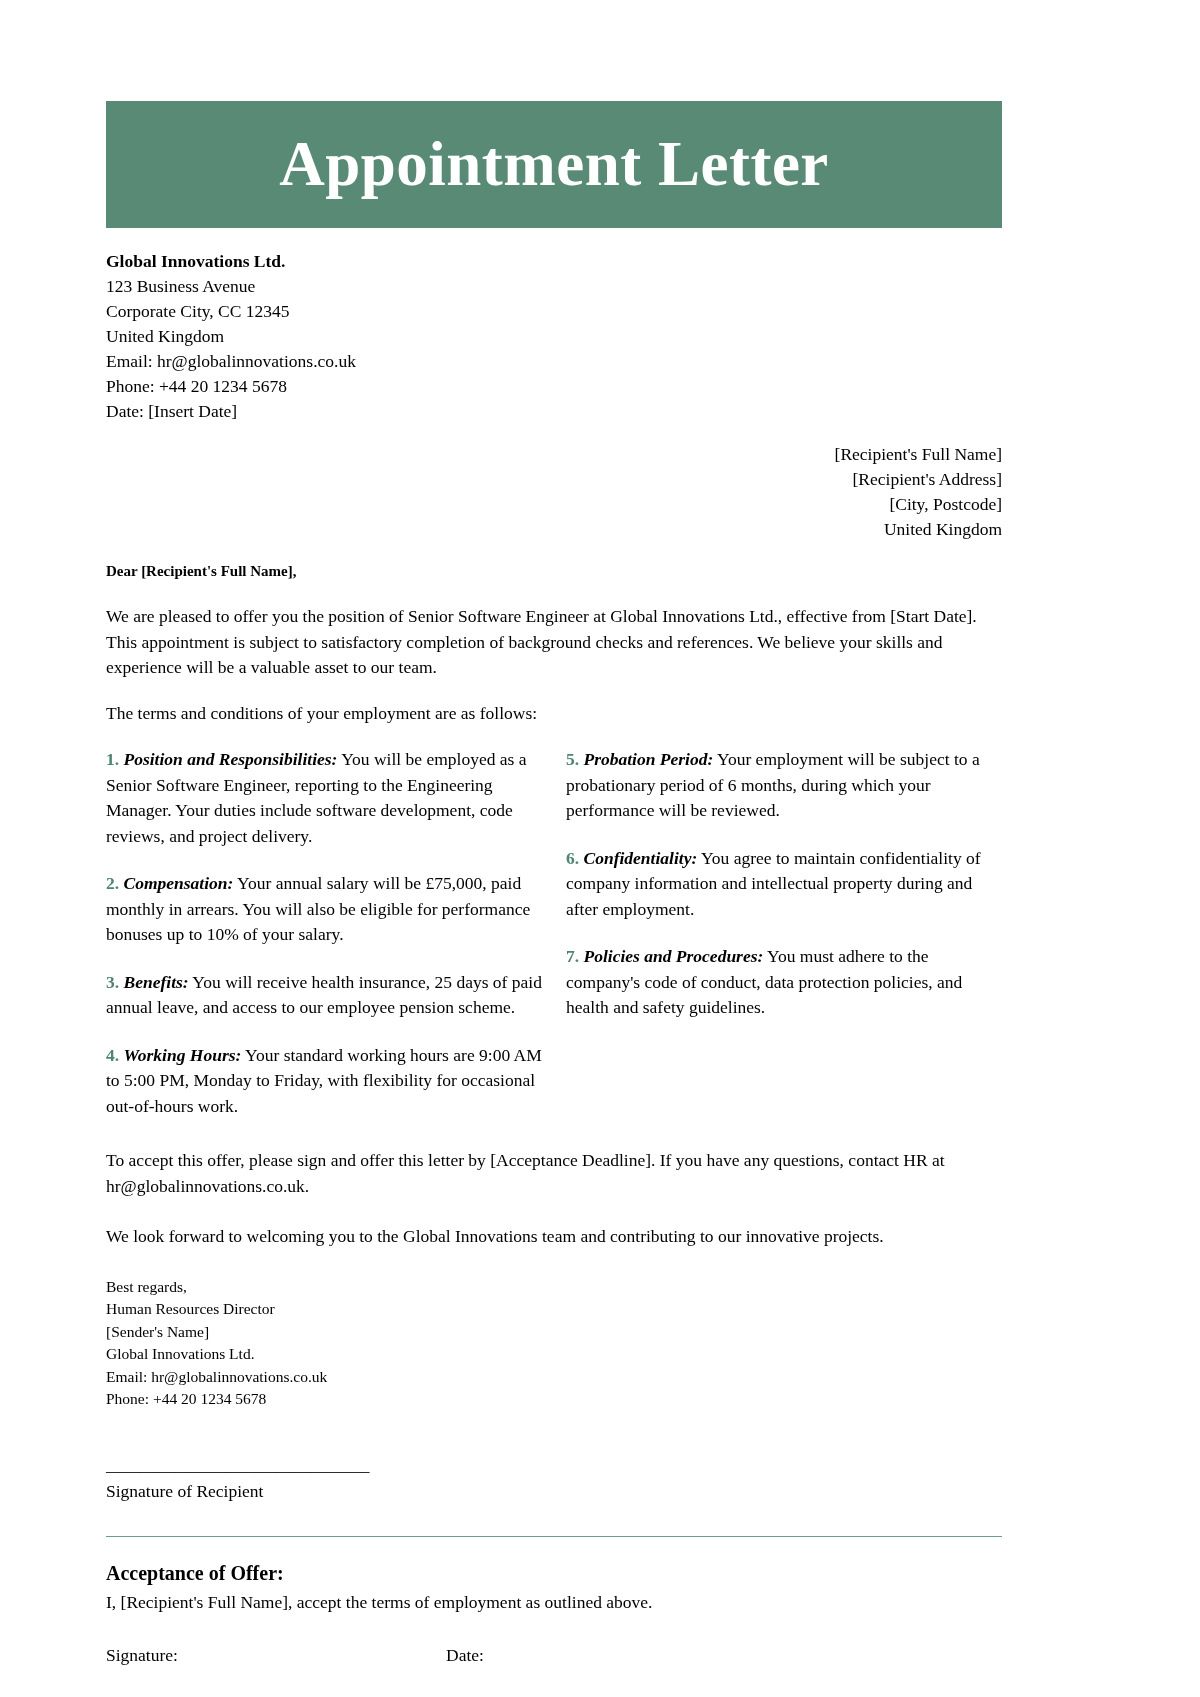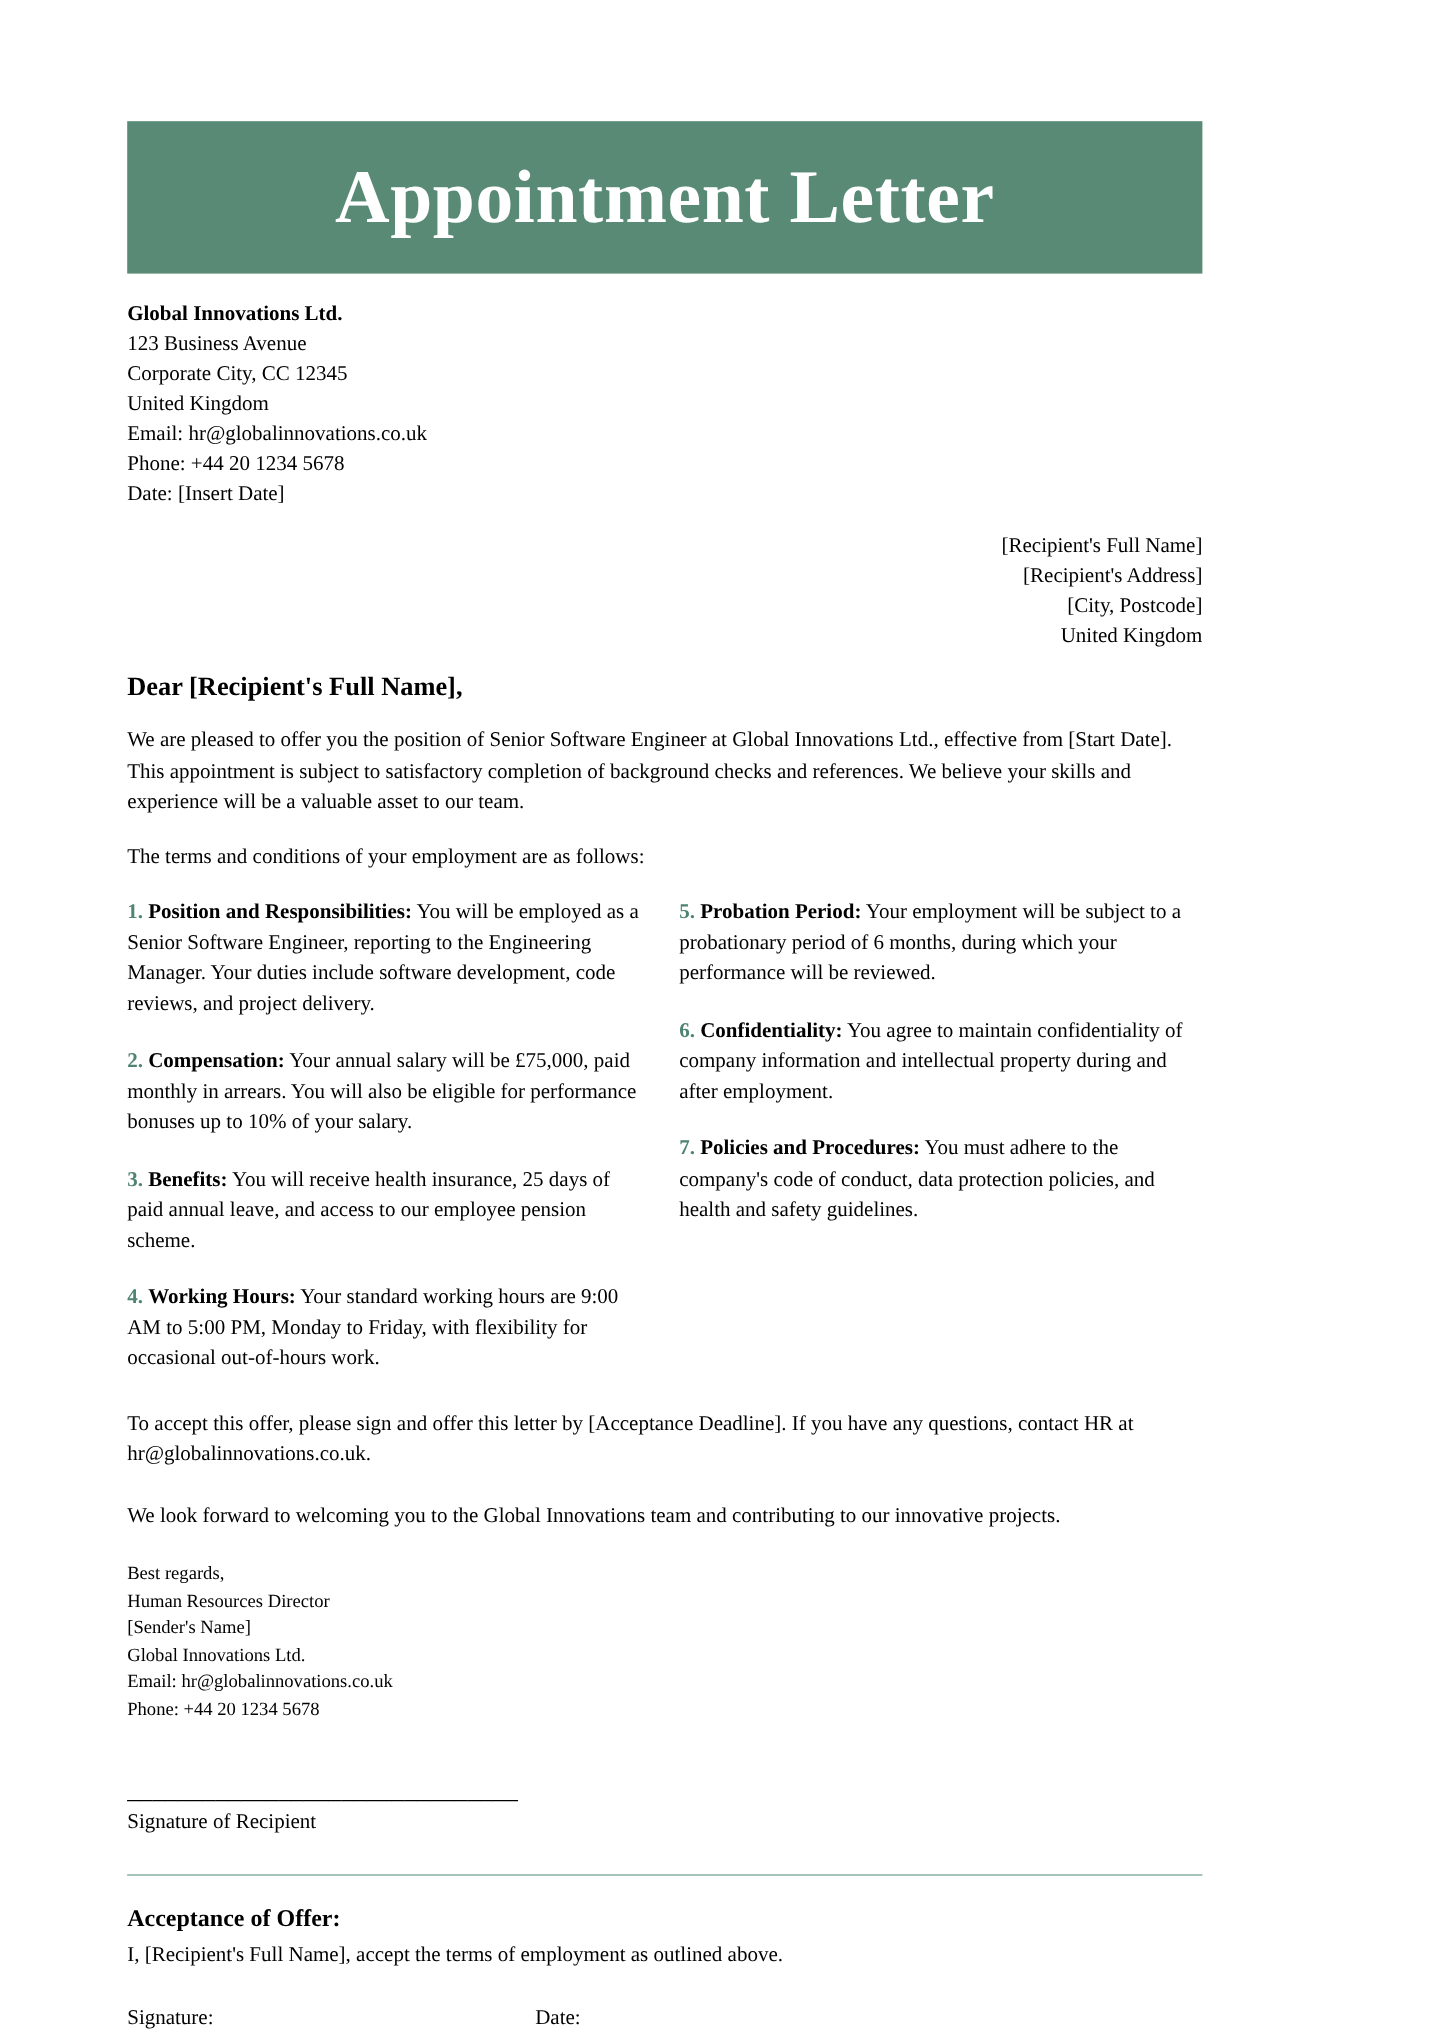--- a/index.html
+++ b/index.html
@@ -61,21 +61,21 @@
     margin-top: 18px;
     text-align: right;
     font-size: 17.5px;
     line-height: 25px;
   }
 
   
   .salutation {
     margin-top: 17px;
     font-weight: 700;
-    font-size: 22px;
+    font-size: 15px;
     line-height: 25px;
   }
   .para {
     margin-top: 20px;
     font-size: 17.5px;
     line-height: 25.5px;
     text-align: left;
   }
 
   
@@ -92,20 +92,21 @@
     font-size: 17.5px;
     line-height: 25.5px;
   }
   .term:last-child { margin-bottom: 0; }
   .term-num {
     color: #4f8470;
     font-weight: 700;
   }
   .term-title {
     font-weight: 700;
+    font-style: italic;
   }
 
   .closing-para {
     margin-top: 29px;
     font-size: 17.5px;
     line-height: 25.5px;
   }
   .closing-para2 {
     margin-top: 25px;
     font-size: 17.5px;
@@ -118,21 +119,21 @@
     font-size: 15.5px;
     line-height: 22.6px;
   }
   .sig-line-wrap {
     margin-top: 42px;
     font-size: 17.5px;
     line-height: 25px;
   }
   .sig-underscores {
     letter-spacing: 0px;
-    font-size: 21px;
+    font-size: 17px;
     display: block;
   }
   .sig-caption {
     display: block;
     margin-top: 1px;
     font-size: 17.5px;
   }
 
   hr.divider {
     border: none;

